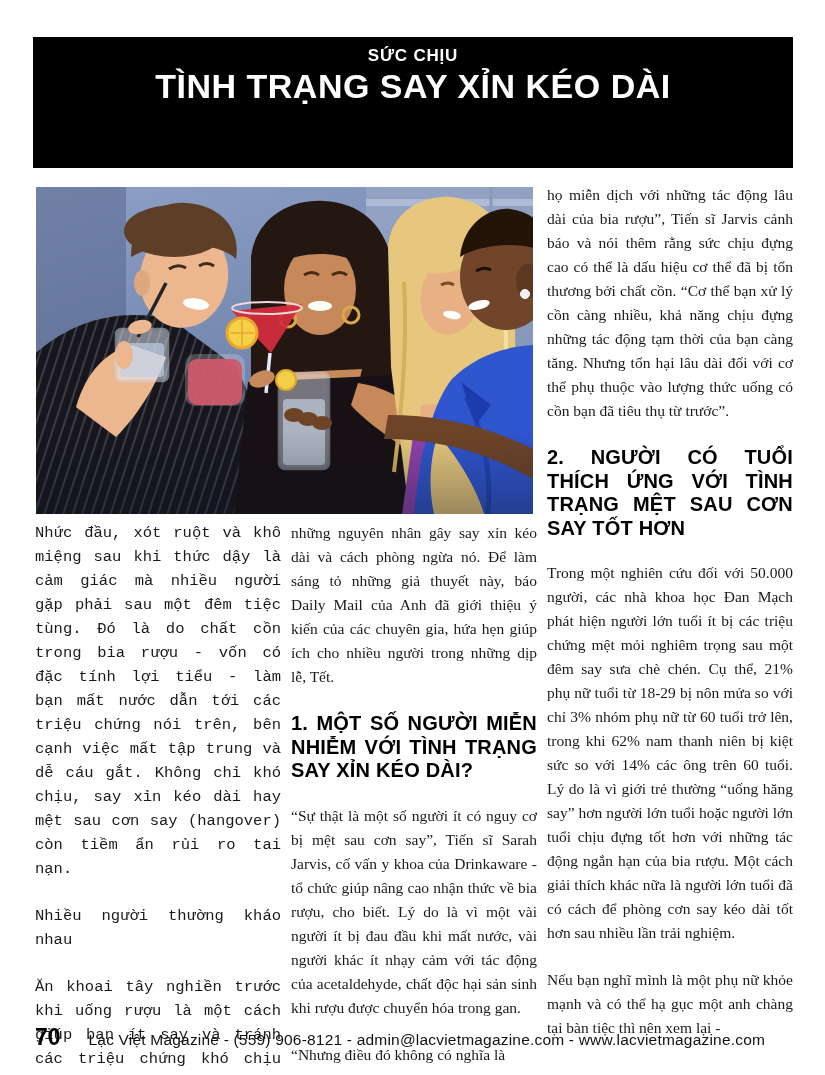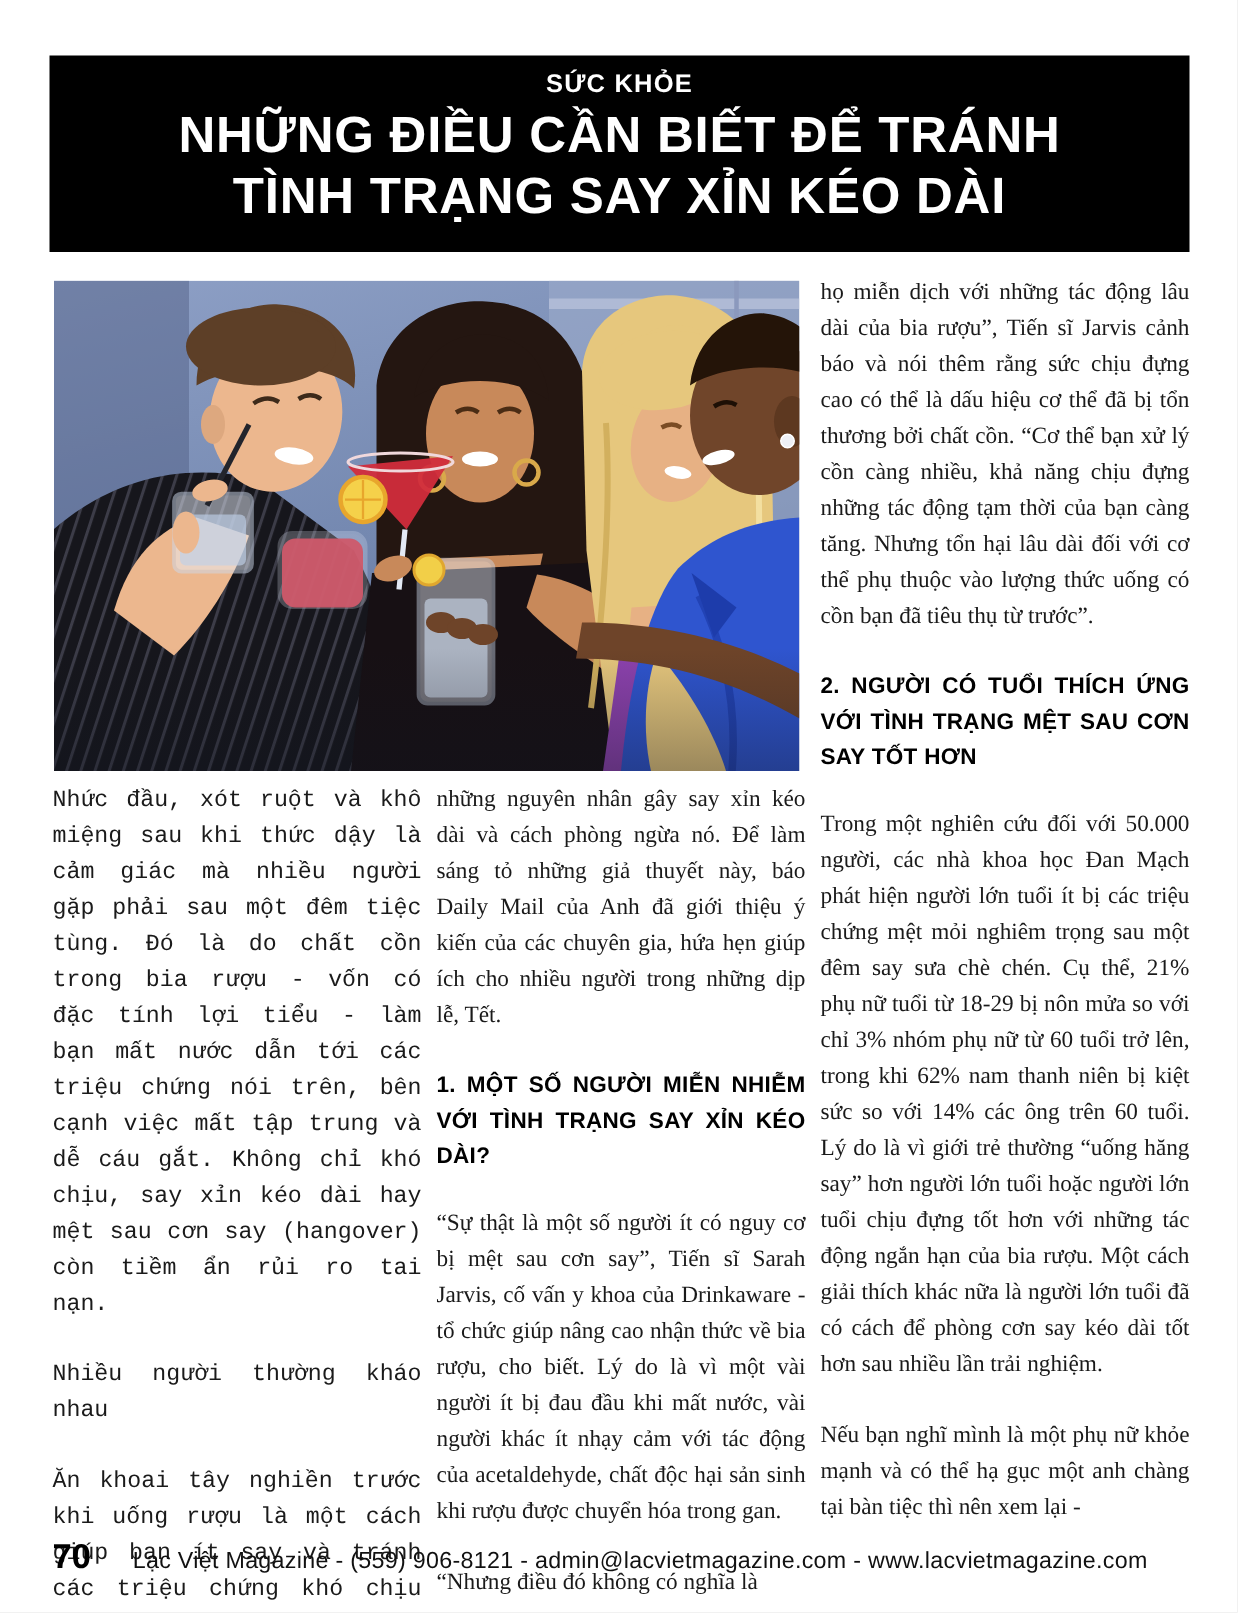--- a/index.html
+++ b/index.html
@@ -33,21 +33,21 @@
     position:absolute;width:246px;
     font-size:15.5px;line-height:24px;text-align:justify;
   }
   .col p{margin:0 0 23px 0;}
   .col p:last-child{margin-bottom:0;}
   .col-1{left:35px;top:521px;font-family:Liberation Mono, monospace;}
   .col-2{left:291px;top:521px;}
   .col-3{left:547px;top:183px;}
   .section-heading{
     font-family:"Liberation Sans", sans-serif;font-weight:700;
-    font-size:15px;line-height:23.5px;color:#000;
+    font-size:20px;line-height:23.5px;color:#000;
     text-align:justify;margin:1px 0 21px 0;letter-spacing:.2px;
   }
   
   .footer{
     position:absolute;left:35px;top:1024px;width:758px;
     display:flex;align-items:baseline;
     font-family:"Liberation Sans", sans-serif;
     justify-content:flex-end;
   }
   .footer .page-number{
@@ -57,22 +57,21 @@
     flex:1 1 auto;text-align:center;font-size:15.5px;color:#111;
     letter-spacing:.2px;
   }
 </style>
 </head>
 <body>
 
 <div class="page">
 
   <div class="banner">
-    <div class="kicker">SỨC KHỎE</div>
-    <div class="title-line first">NHỮNG ĐIỀU CẦN BIẾT ĐỂ TRÁNH</div>
+    <div class="kicker">SỨC CHỊU</div>
     <div class="title-line">TÌNH TRẠNG SAY XỈN KÉO DÀI</div>
   </div>
 
   <div class="photo">
     <svg viewBox="0 0 497 327" preserveAspectRatio="none">
       <defs>
         <linearGradient id="wallGrad" x1="0" y1="0" x2="0.4" y2="1">
           <stop offset="0" stop-color="#8ea0c6"></stop>
           <stop offset="0.6" stop-color="#7488b0"></stop>
           <stop offset="1" stop-color="#5d6f96"></stop>

